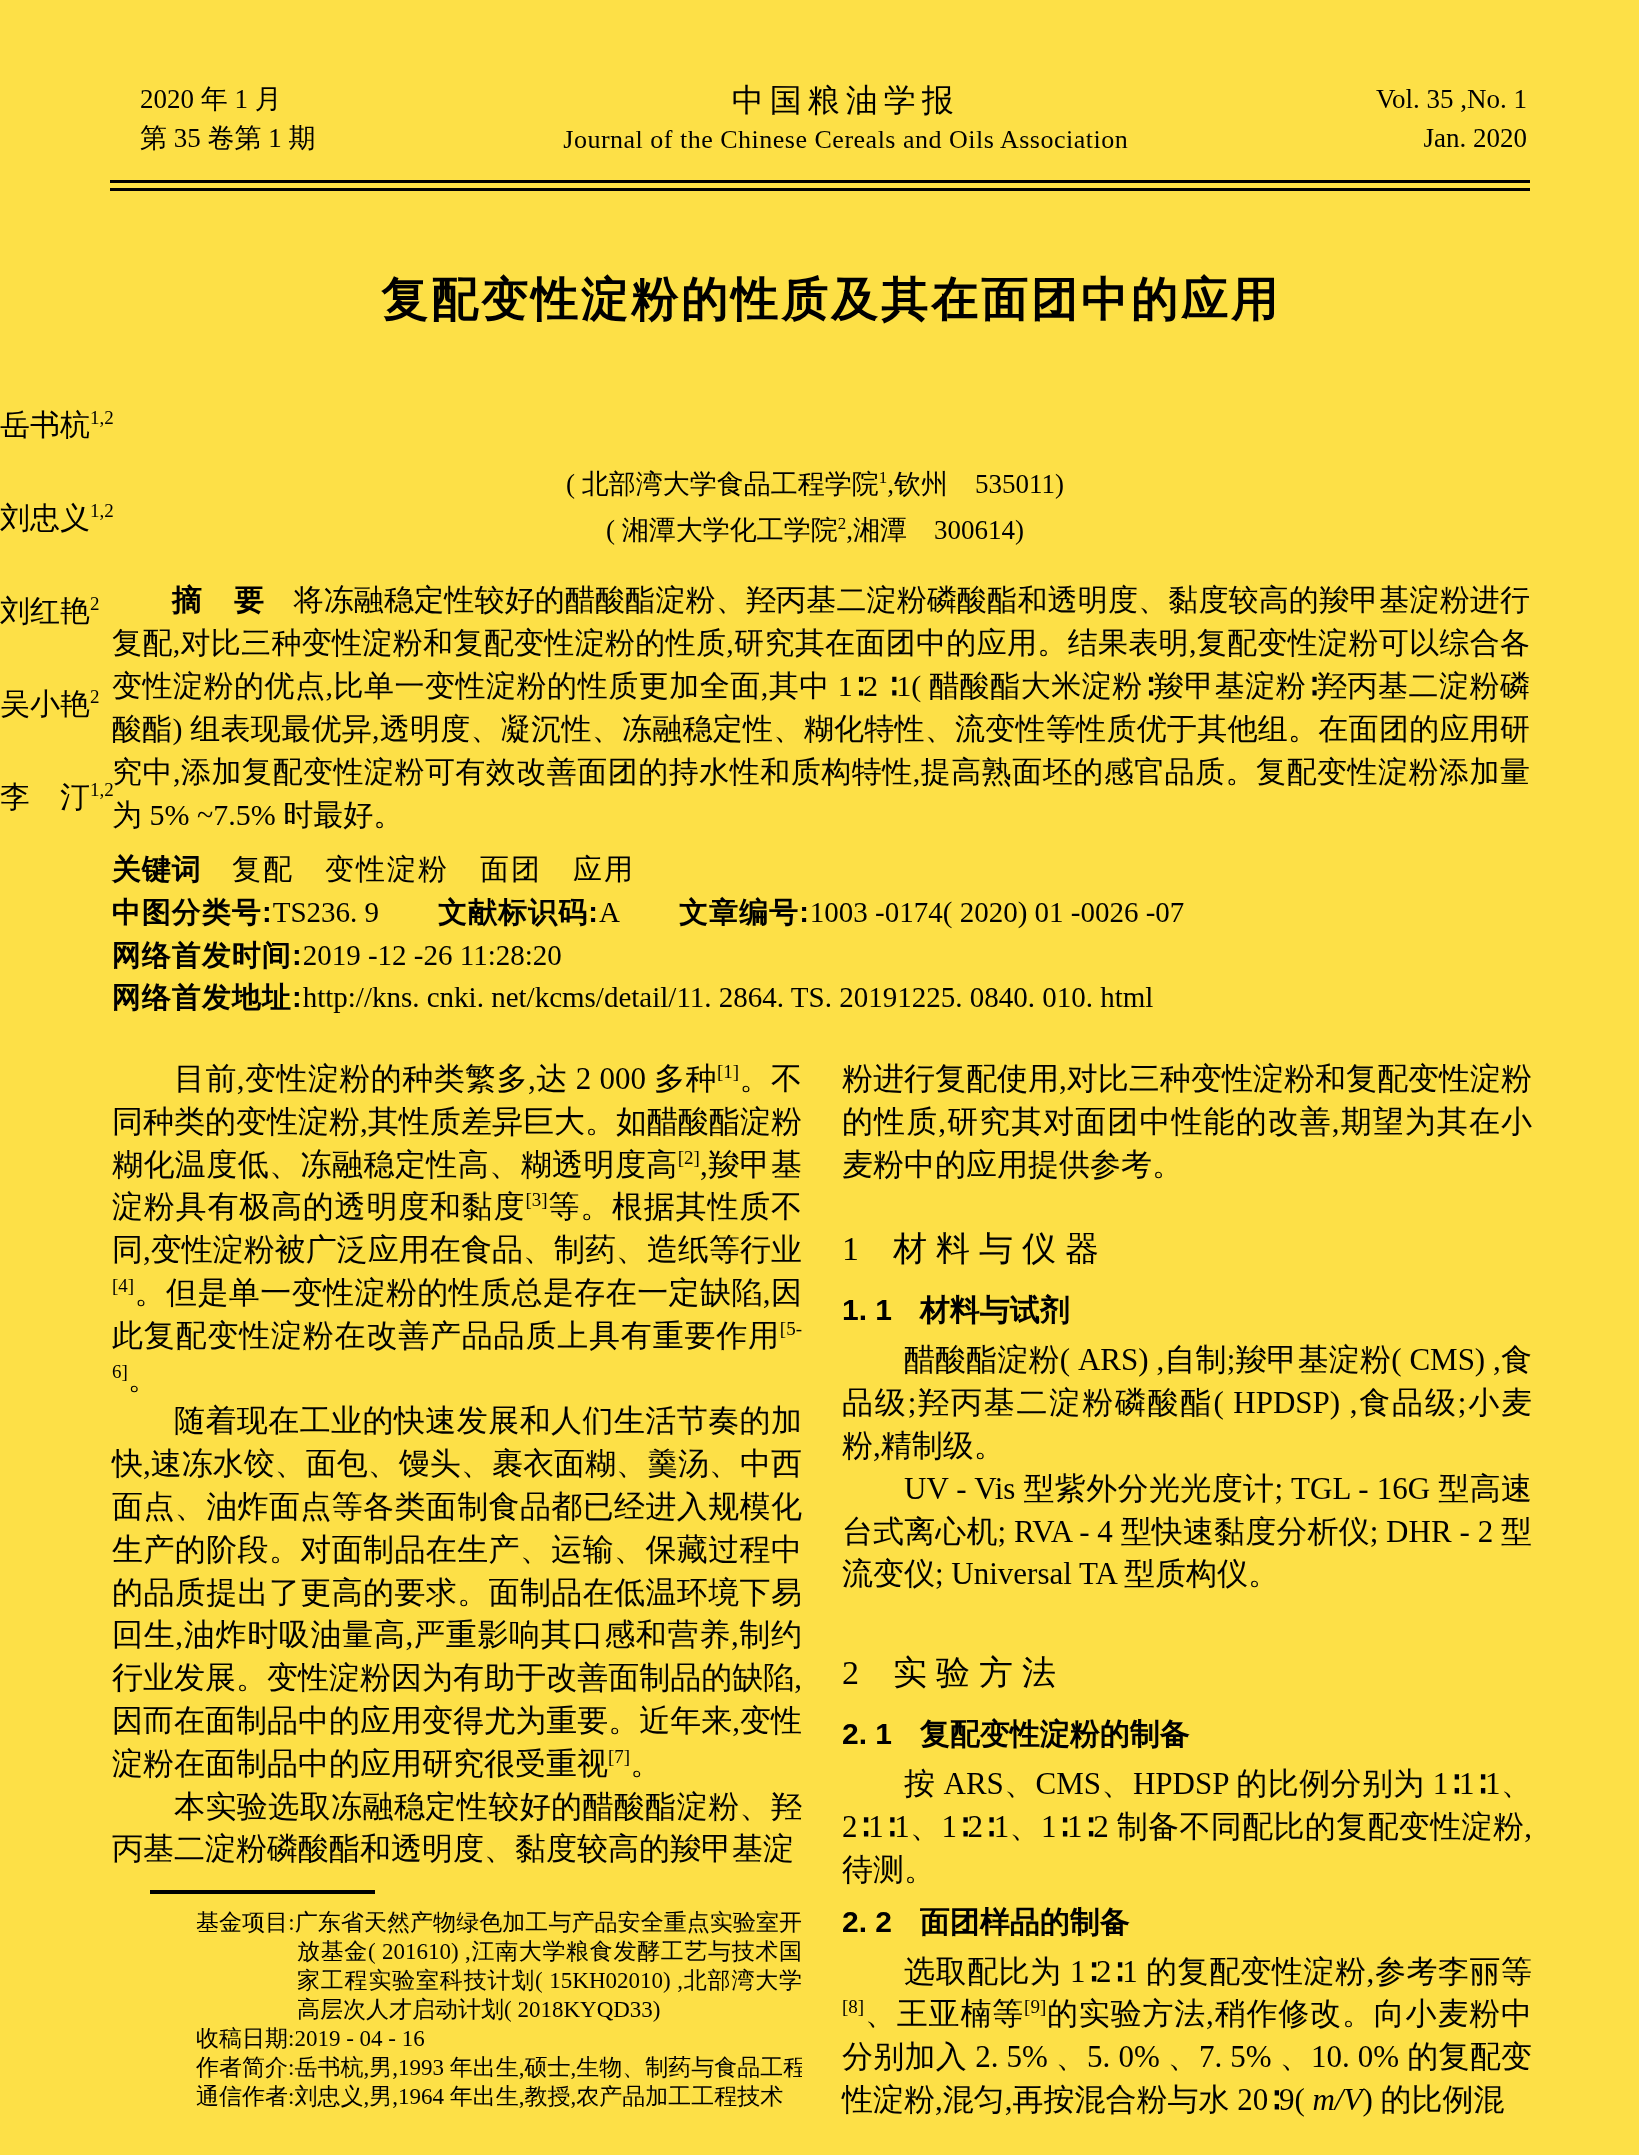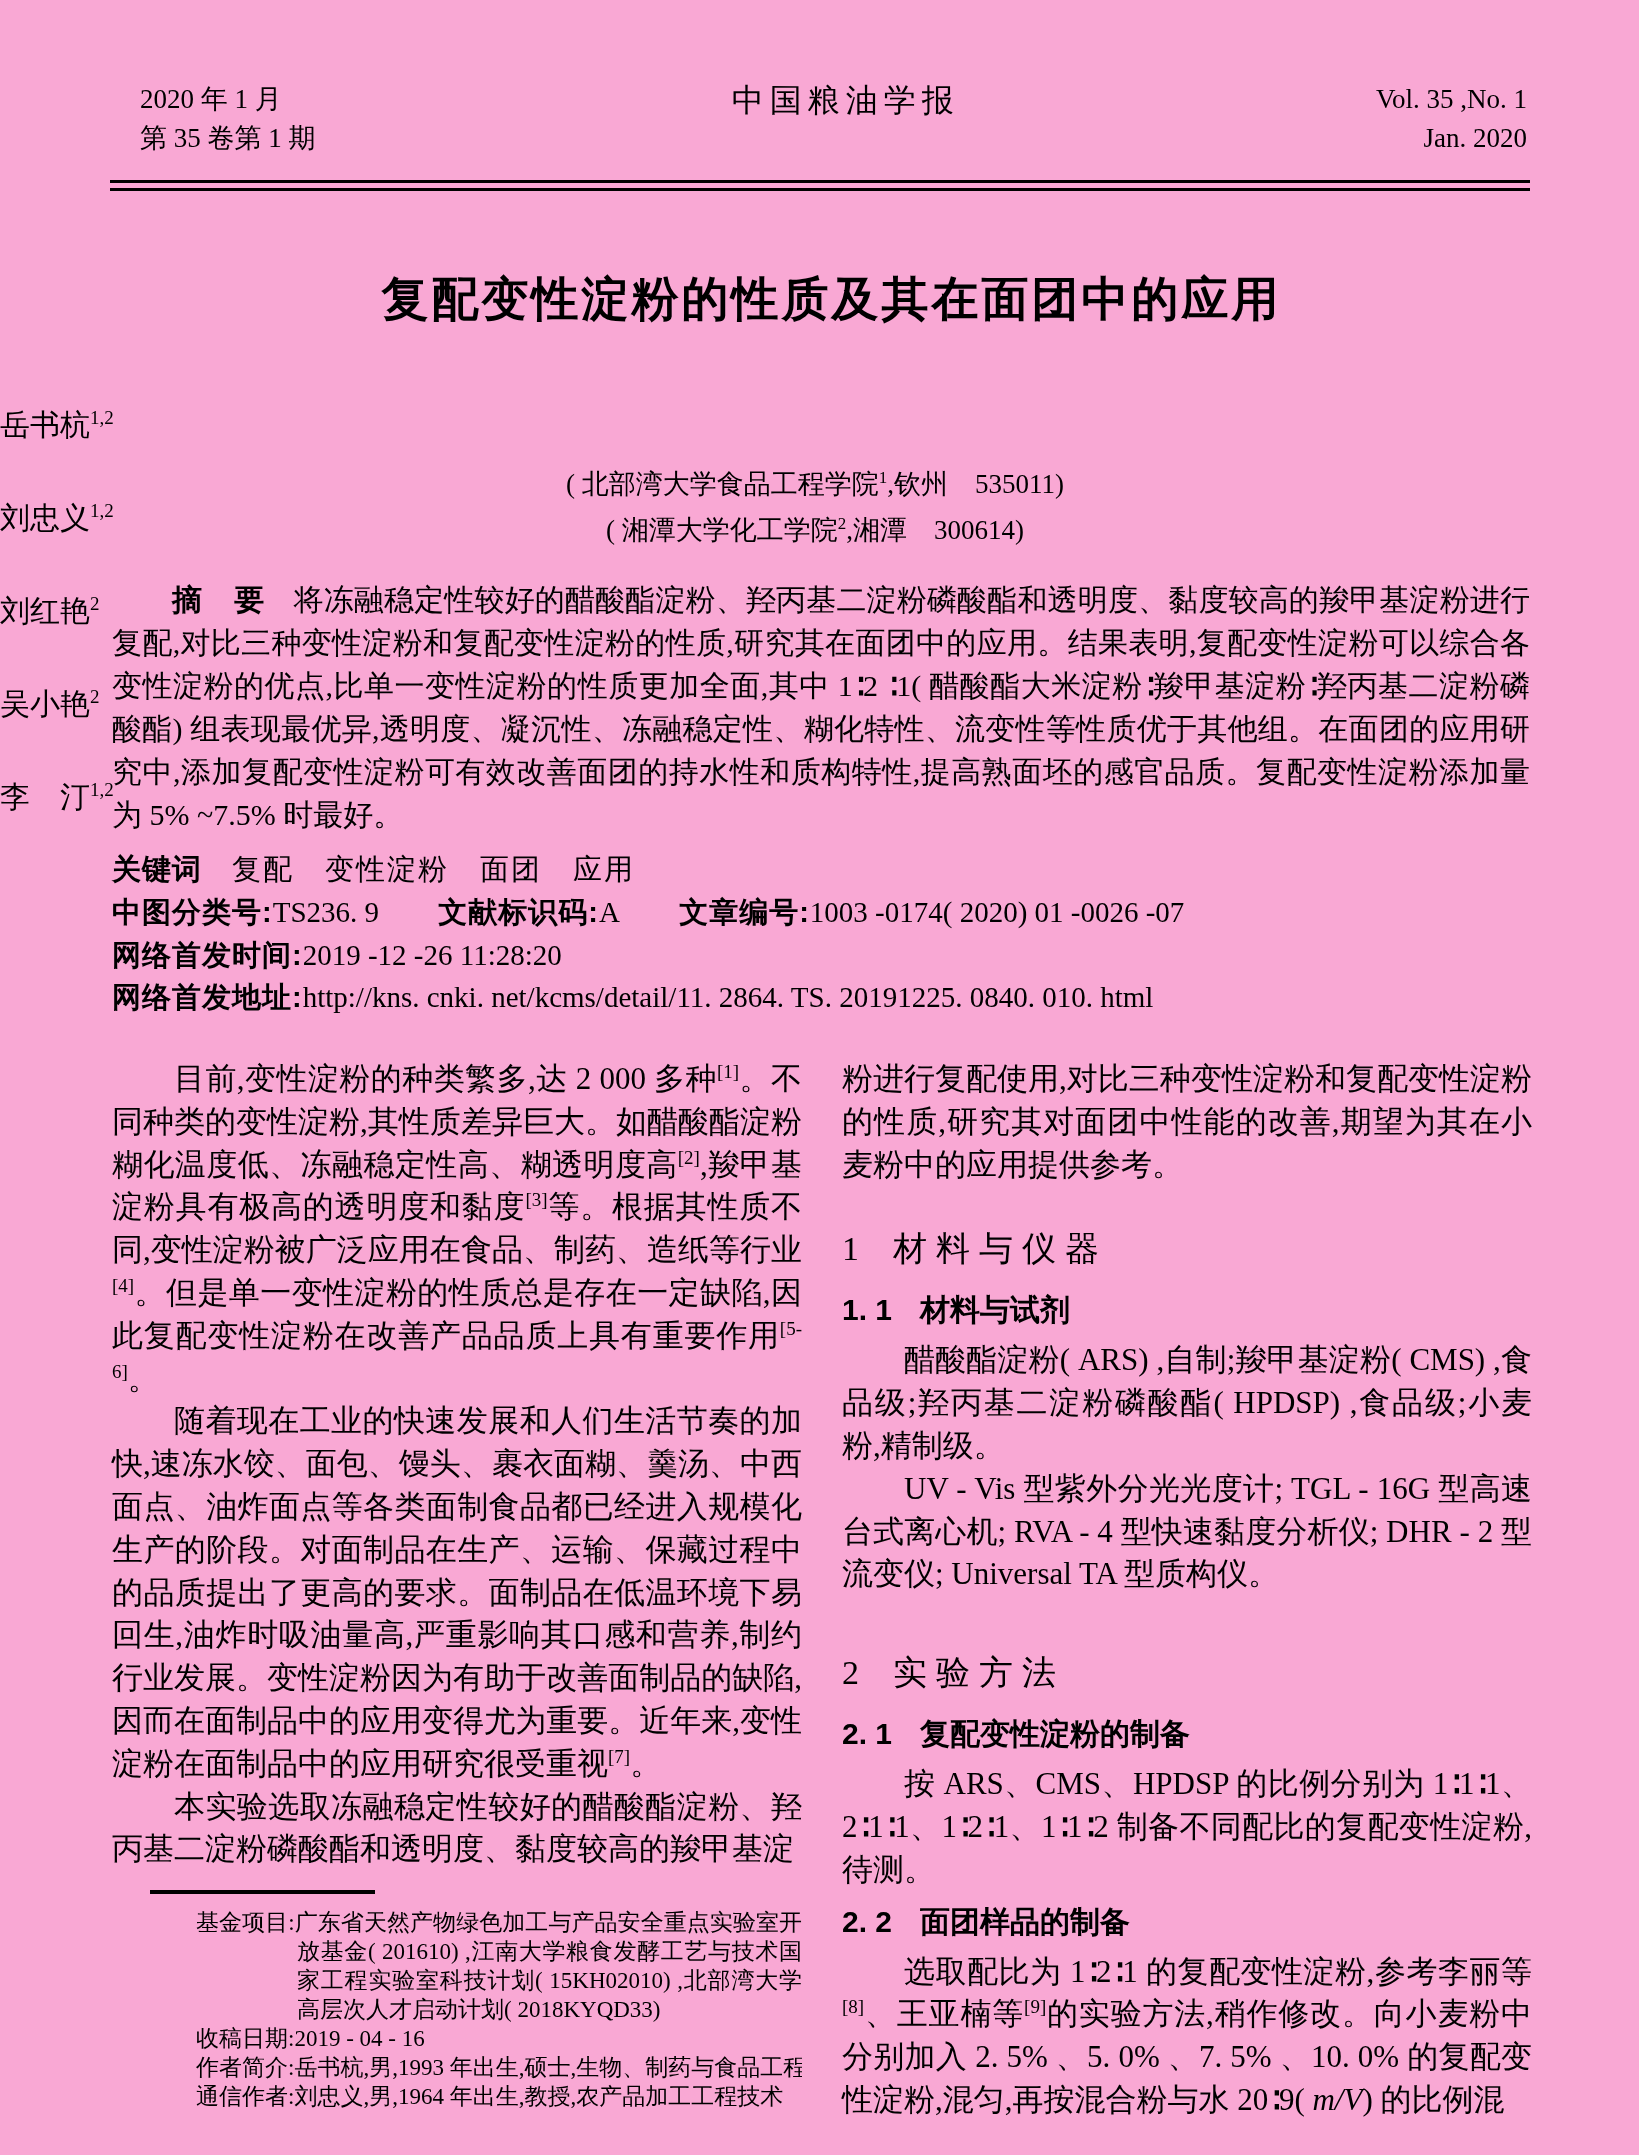--- a/index.html
+++ b/index.html
@@ -1,20 +1,20 @@
 <!DOCTYPE html>
 <html><head>
 <meta charset="utf-8">
 <style>
   html,body{margin:0;padding:0;background:#e8e8e8;}
   .page{
     position:relative;
     width:1639px;height:2155px;
     margin:0 auto;
-    background:#f9a8d4;
+    background:#fde047;
     color:#000;
     font-family:"Liberation Serif","DejaVu Serif",serif;
     overflow:hidden;
   }
   
   .mast{
     position:absolute;top:80px;left:140px;right:112px;
     display:flex;justify-content:space-between;align-items:flex-start;
     font-size:27px;line-height:39px;
   }
@@ -102,20 +102,21 @@
 
 <div class="page">
 
   <header class="mast">
     <div class="mast-left">
       <div>2020 年 1 月</div>
       <div>第 35 卷第 1 期</div>
     </div>
     <div class="mast-center">
       <div class="jcn">中国粮油学报</div>
+      <div class="jen">Journal of the Chinese Cereals and Oils Association</div>
     </div>
     <div class="mast-right">
       <div>Vol. 35 ,No. 1</div>
       <div>Jan. 2020</div>
     </div>
   </header>
 
   <div class="rule"></div>
 
   <h1 class="title">复配变性淀粉的性质及其在面团中的应用</h1>

